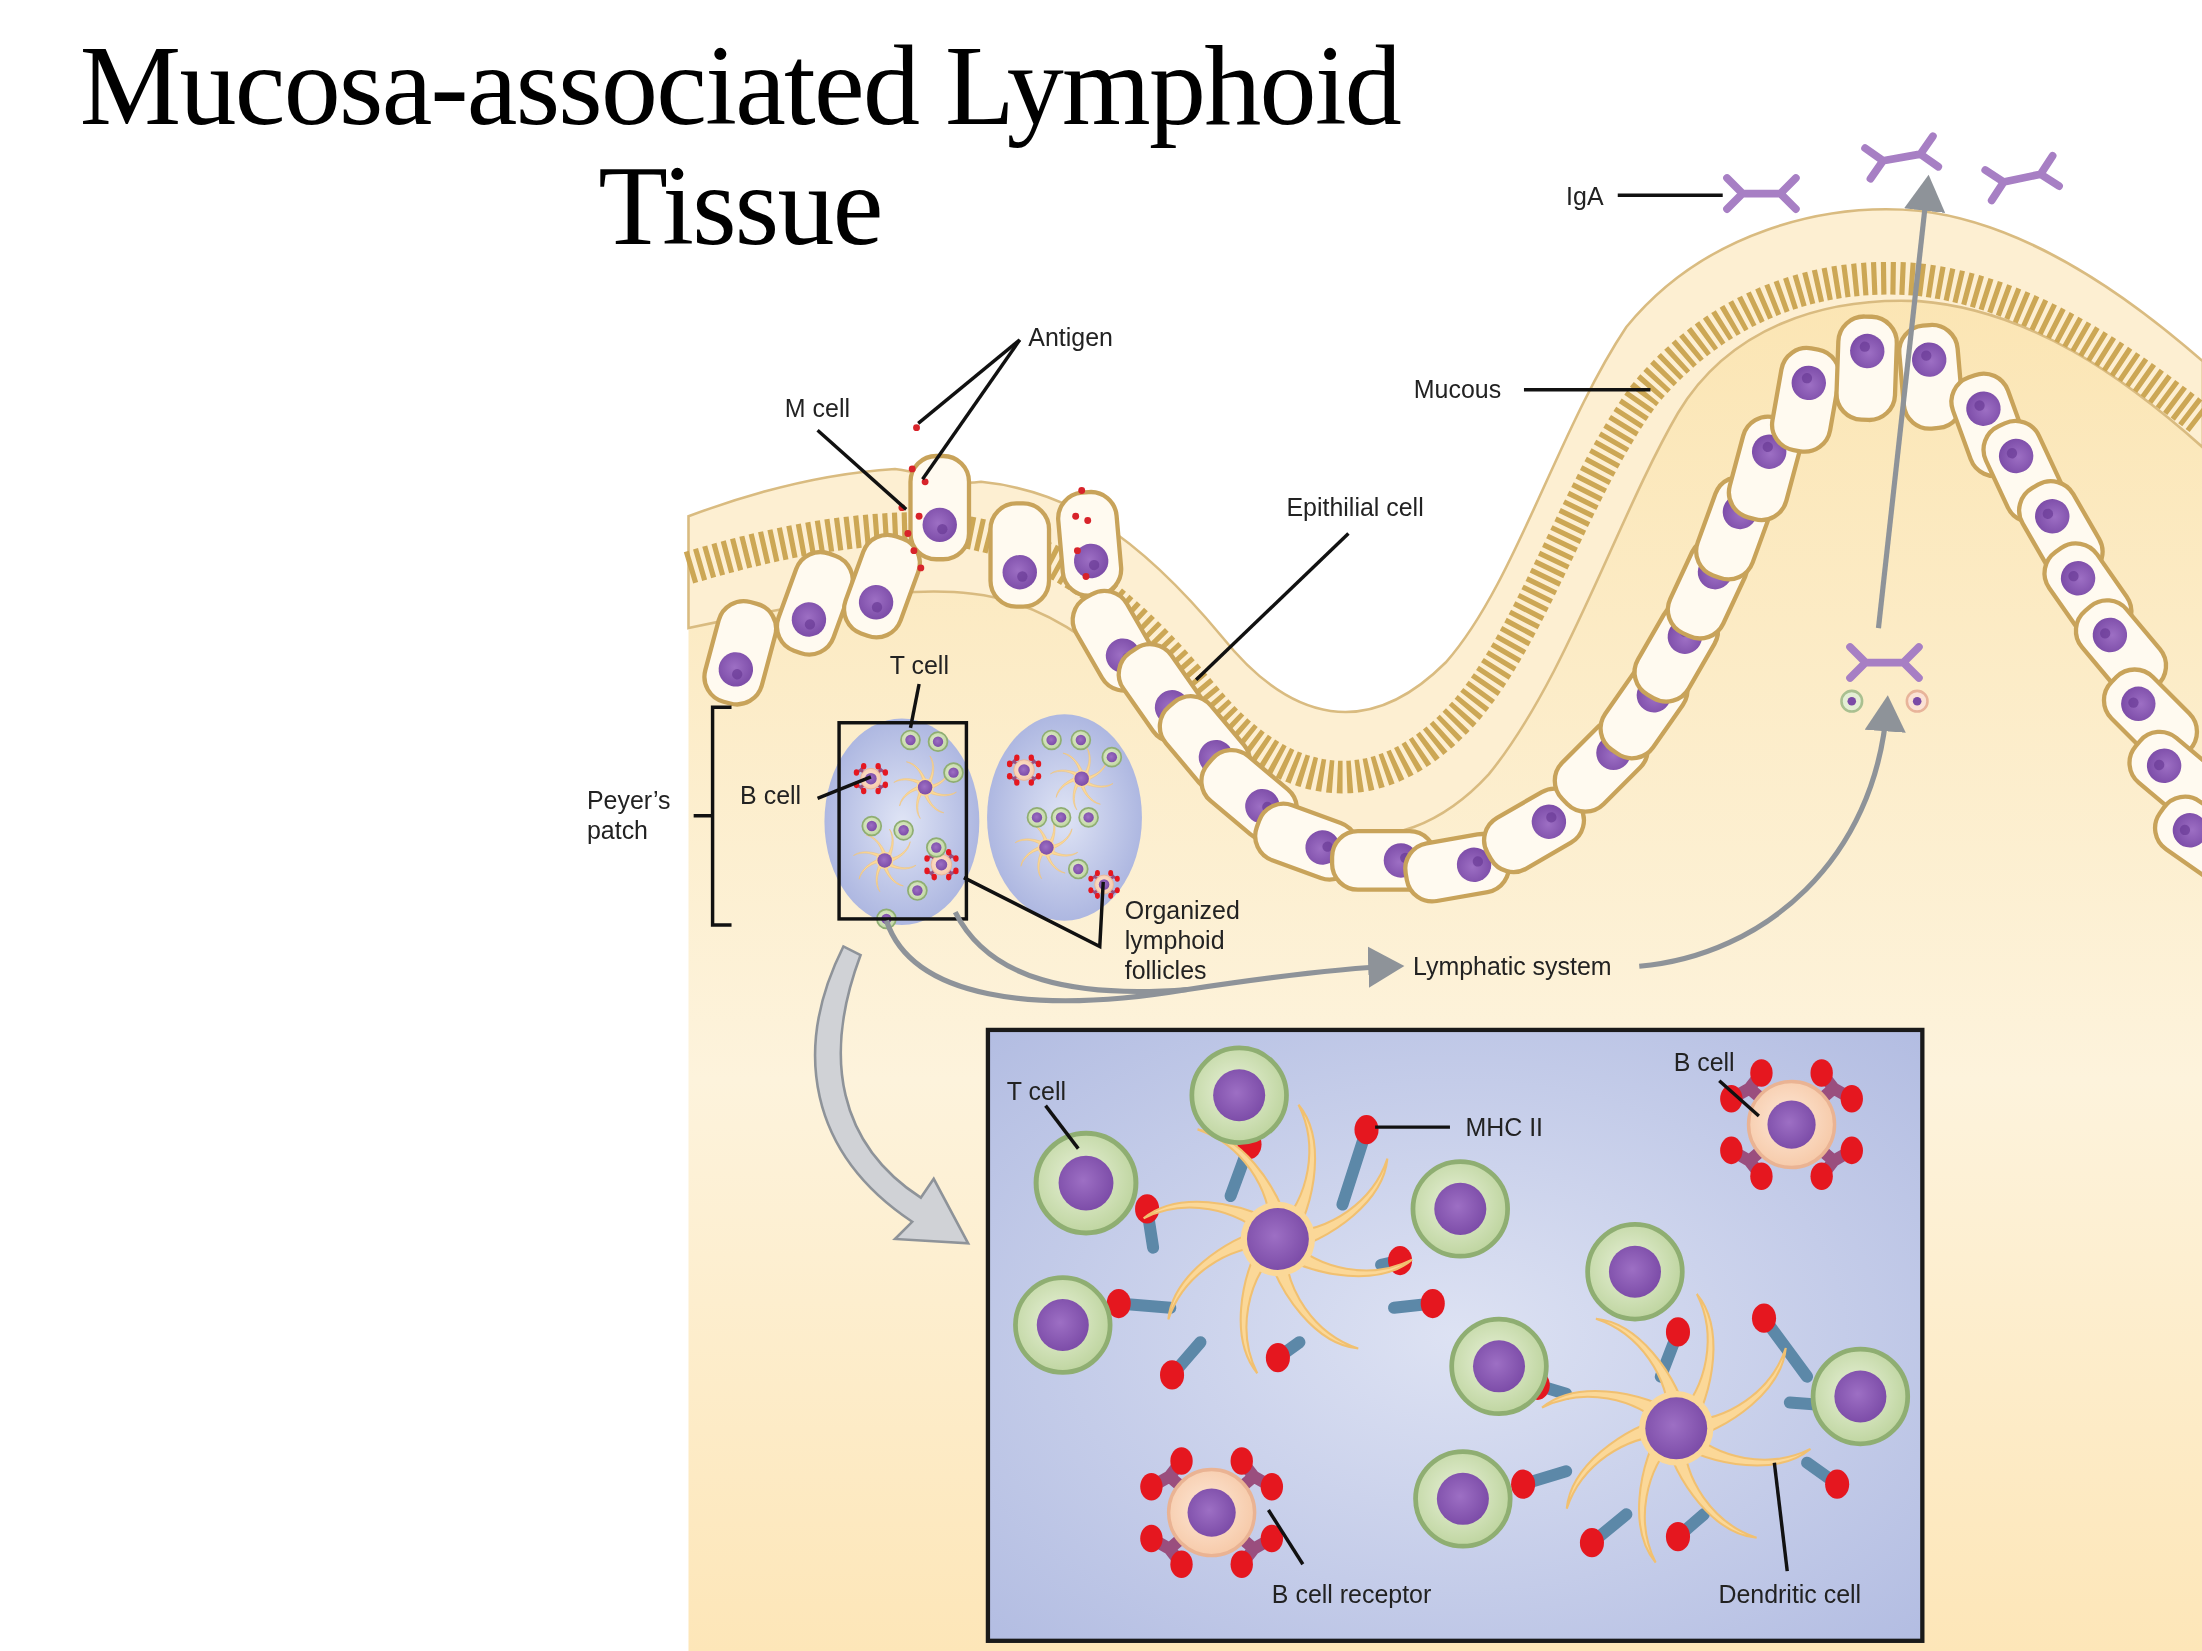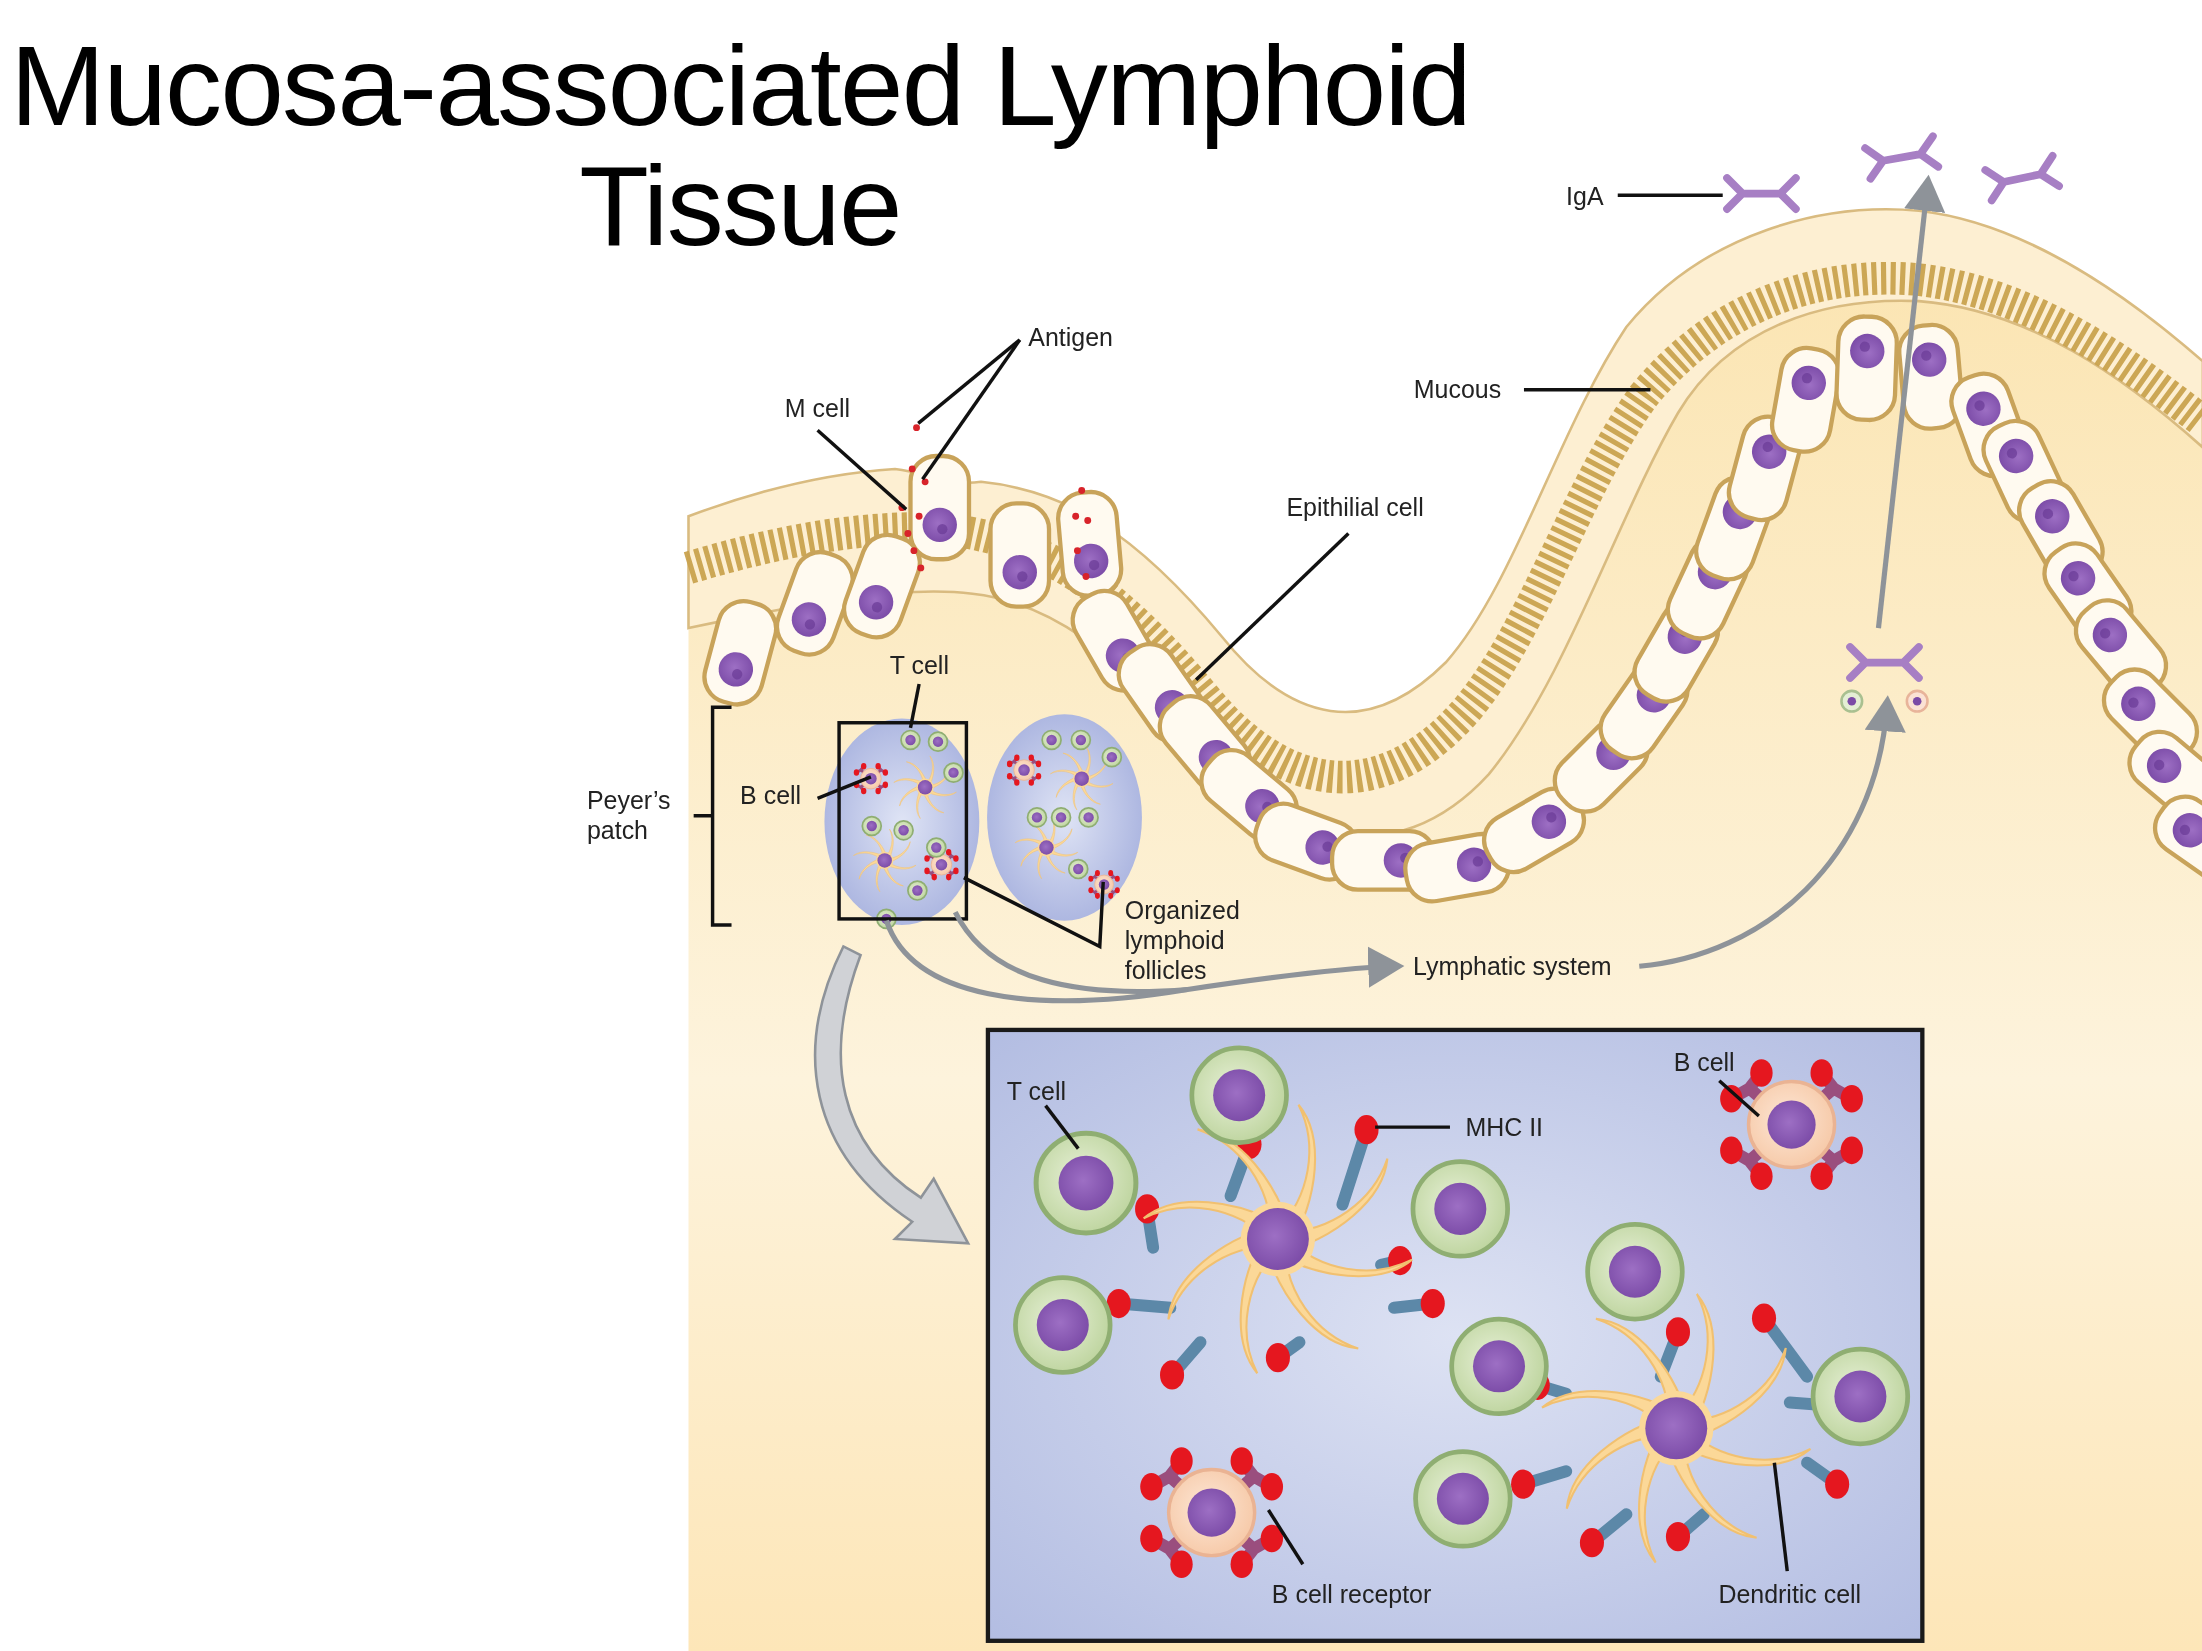--- a/index.html
+++ b/index.html
@@ -1,20 +1,20 @@
 <!DOCTYPE html>
 <html style="font-size:13.8px"><head>
 <meta charset="utf-8">
 <style>
   html, body { margin: 0; padding: 0; background: #ffffff; }
   body { width: 2203px; height: 1652px; overflow: hidden; position: relative; }
   .slide-title {
     position: absolute; left: 0; top: 26px; width: 1480px;
     text-align: center;
-    font-family: Liberation Sans, sans-serif;
+    font-family: Liberation Serif, serif;
     font-size: 114px; line-height: 120px; color: #000;
     letter-spacing: -1.7px;
   }
   svg#fig { position: absolute; left: 0; top: 0; }
   .lbl { font-family: "Liberation Sans", sans-serif; font-size: 29px; fill: #222; }
   .leader { stroke: #111; stroke-width: 4; fill: none; }
   .gray-arrow { stroke: #8e9399; stroke-width: 6; fill: none; }
 </style>
 </head>
 <body>

